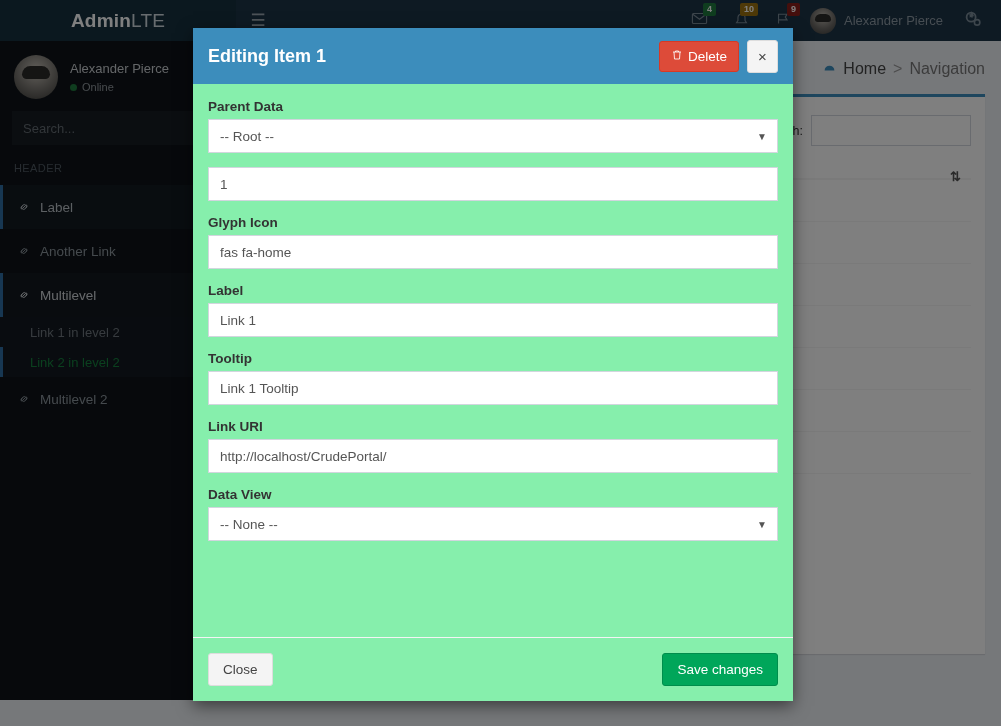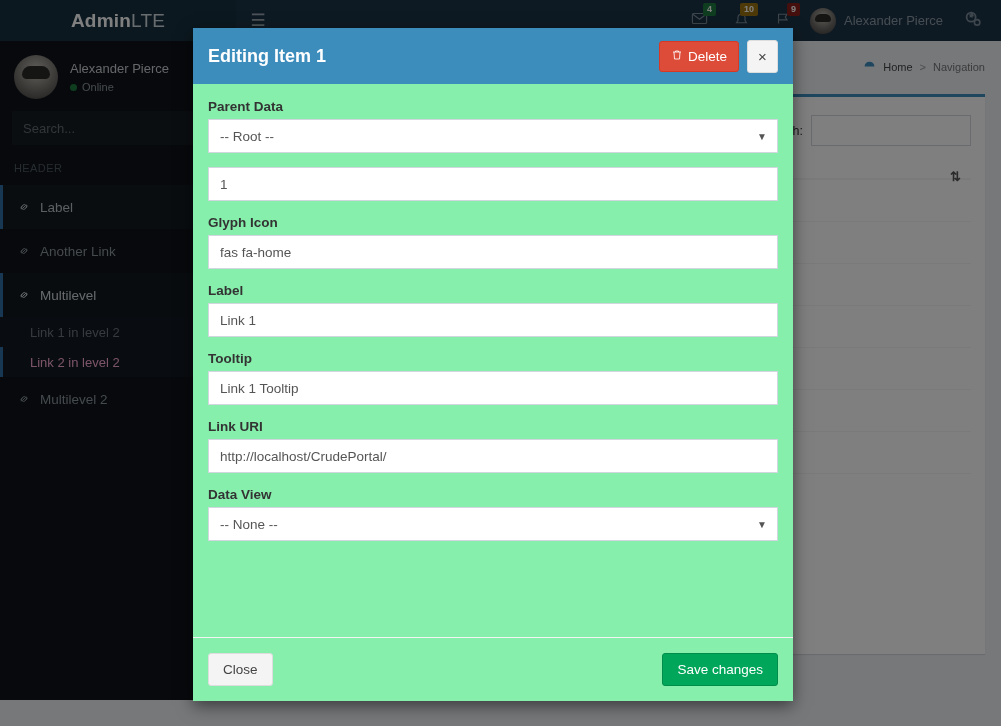--- a/index.html
+++ b/index.html
@@ -110,31 +110,31 @@
   .nav-item.active .lk svg { stroke: #b9c0c6; }
   .nav-item.hl { border-left-color: #2f6ea5; background: #12181e; color: #cfd4d8; }
   .nav-item.hl .lk svg { stroke: #cfd4d8; }
 
   .submenu { background: #121921; }
   .sub-item {
     height: 30px; display: flex; align-items: center;
     padding: 0 14px 0 27px; font-size: 13px; color: #6f777e;
     border-left: 3px solid transparent;
   }
-  .sub-item.selected { color: #f9a8d4; border-left-color: #2f6ea5; }
+  .sub-item.selected { color: #15803d; border-left-color: #2f6ea5; }
 
   
   .content-wrap {
     position: absolute; top: 41px; left: 236px; width: 765px; height: 685px;
     background: #ecf0f5; overflow: hidden;
   }
   .content-header { height: 53px; position: relative; }
   .breadcrumb {
     position: absolute; right: 16px; top: 19px;
-    display: flex; align-items: center; gap: 7px; font-size: 11px; color: #444;
+    display: flex; align-items: center; gap: 7px; font-size: 16px; color: #444;
   }
   .breadcrumb .dash-icon { width: 13px; height: 13px; }
   .breadcrumb .dash-icon svg { width: 13px; height: 13px; fill: #3c8dbc; }
   .breadcrumb .sep { color: #999; }
   .breadcrumb .cur { color: #777; }
 
   .box {
     margin: 0 16px; background: #fff; border-top: 3px solid #3c8dbc;
     min-height: 560px; box-shadow: 0 1px 1px rgba(0,0,0,.1);
   }

